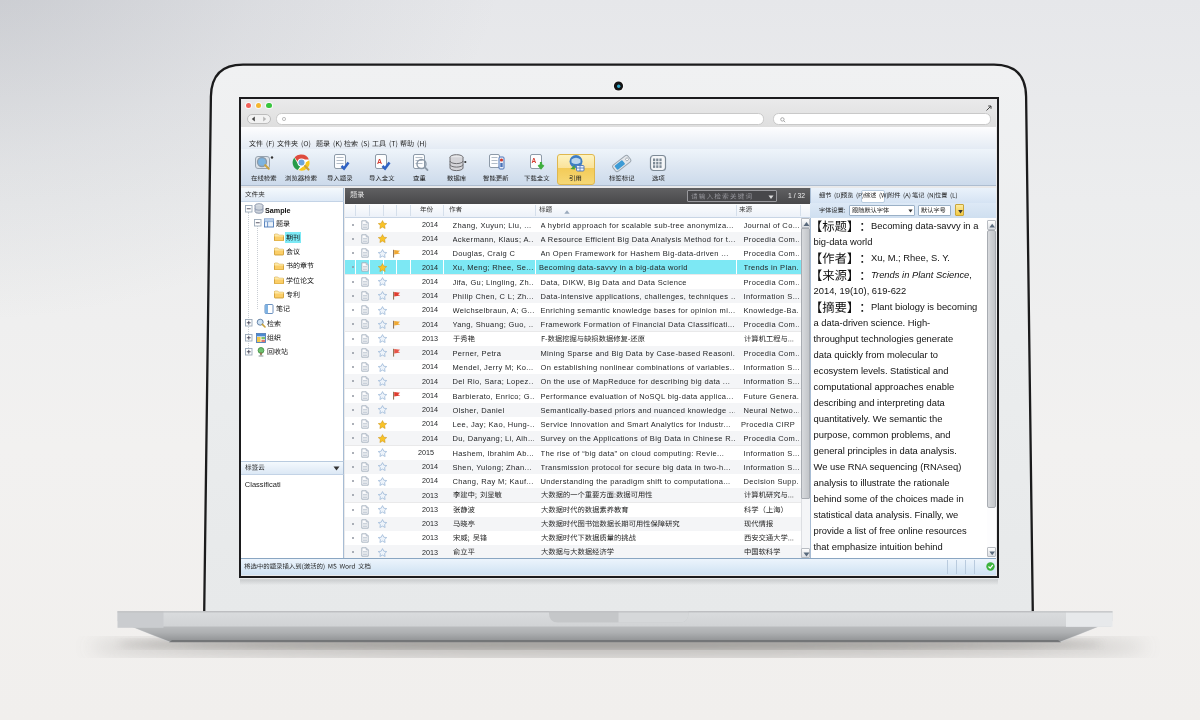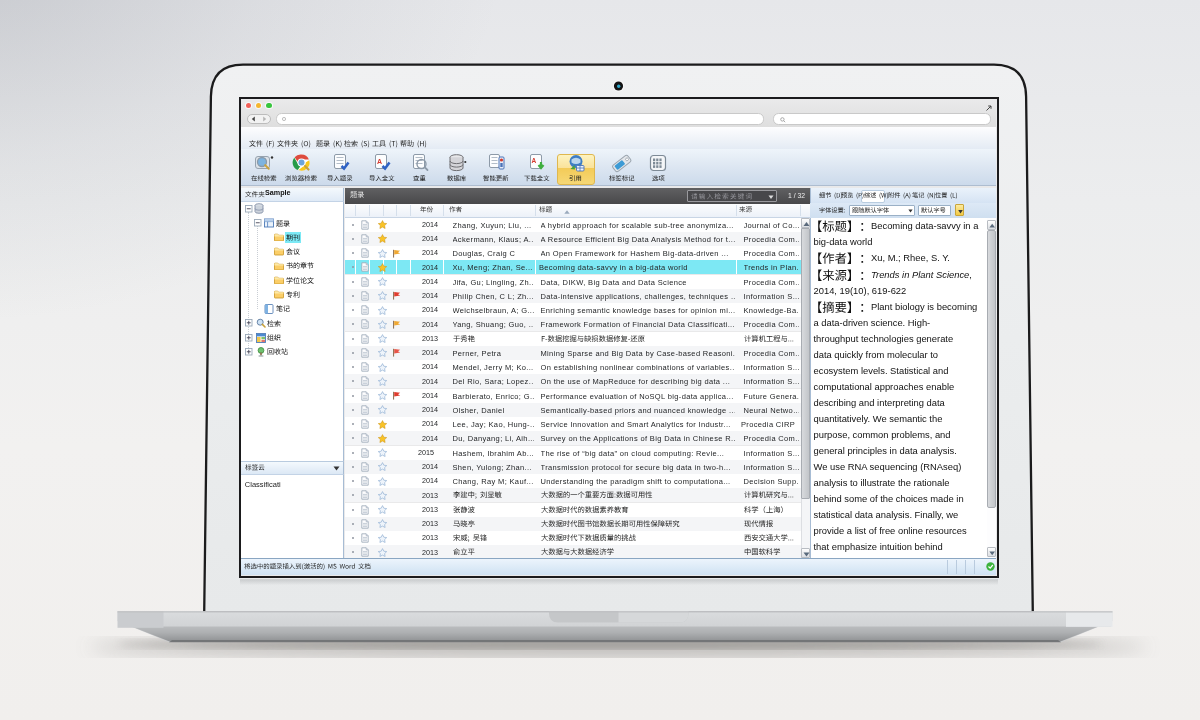--- a/index.html
+++ b/index.html
@@ -511,21 +511,21 @@
 <div style="position:absolute;line-height:0;left:16.0px;top:127.0px;width:0px;height:83px;border-left:1px dotted #c9ced4"></div>
 <div style="position:absolute;line-height:0;left:3.5px;top:106.0px;"><svg width="8" height="8">
           <rect x="0.5" y="0.5" width="6.5" height="6.5" fill="#fff" stroke="#9aa8b8" stroke-width="0.9"></rect>
           <line x1="1.8" y1="3.75" x2="5.7" y2="3.75" stroke="#445" stroke-width="0.9"></line>
         </svg></div>
 <div style="position:absolute;line-height:0;left:12.5px;top:104.3px;"><svg width="10" height="11">
           <ellipse cx="5" cy="2.4" rx="4" ry="1.7" fill="#dfe3e8" stroke="#7a87a0" stroke-width="0.8"></ellipse>
           <path d="M1,2.4 L1,8.6 A4,1.7 0 0 0 9,8.6 L9,2.4" fill="#ccd3dc" stroke="#7a87a0" stroke-width="0.8"></path>
           <path d="M1,5.5 A4,1.7 0 0 0 9,5.5" fill="none" stroke="#7a87a0" stroke-width="0.7"></path>
         </svg></div>
-<div style="position:absolute;line-height:0;left:24.0px;top:90px;">
+<div style="position:absolute;line-height:0;left:24.0px;top:108px;">
         <div style="font:bold 7.2px 'Liberation Sans',sans-serif;line-height:8px;color:#111">Sample</div>
       </div>
 <div style="position:absolute;line-height:0;left:12.5px;top:120.3px;"><svg width="8" height="8">
           <rect x="0.5" y="0.5" width="6.5" height="6.5" fill="#fff" stroke="#9aa8b8" stroke-width="0.9"></rect>
           <line x1="1.8" y1="3.75" x2="5.7" y2="3.75" stroke="#445" stroke-width="0.9"></line>
         </svg></div>
 <div style="position:absolute;line-height:0;left:23.0px;top:119.1px;"><svg width="10" height="10">
           <rect x="0.5" y="1" width="9" height="8" fill="#eaf2fb" stroke="#4d7ab8" stroke-width="0.9"></rect>
           <line x1="0.5" y1="3.6" x2="9.5" y2="3.6" stroke="#4d7ab8" stroke-width="0.8"></line>
           <line x1="3.6" y1="1" x2="3.6" y2="9" stroke="#4d7ab8" stroke-width="0.8"></line>
@@ -823,21 +823,21 @@
             <line x1="2" y1="6" x2="6" y2="6" stroke="#aeb9c6" stroke-width="0.7"></line>
             <line x1="2" y1="7.6" x2="6" y2="7.6" stroke="#aeb9c6" stroke-width="0.7"></line>
           </svg></div>
         <div style="position:absolute;line-height:0;left:136.5px;top:163.8px;"><svg width="9" height="9">
             <polygon points="4.5,0.6 5.8,3.2 8.7,3.6 6.6,5.6 7.1,8.5 4.5,7.1 1.9,8.5 2.4,5.6 0.3,3.6 3.2,3.2" fill="#f9c326" stroke="#d29a1e" stroke-width="0.6"></polygon>
           </svg></div>
         <div style="position:absolute;line-height:0;left:176.0px;top:164.7px;">
           <div style="width:21px;text-align:right;font:7.2px 'Liberation Sans',sans-serif;line-height:8.5px;color:#242628">2014</div>
         </div>
         <div style="position:absolute;line-height:0;left:211.5px;top:164.4px;">
-          <div style="width:81px;overflow:hidden;white-space:nowrap;font:7.5px 'Liberation Sans',sans-serif;letter-spacing:0.35px;line-height:9px;color:#242628;height:9.5px">Xu, Meng; Zhan, Se...</div>
+          <div style="width:81px;overflow:hidden;white-space:nowrap;font:7.5px 'Liberation Sans',sans-serif;letter-spacing:0.35px;line-height:9px;color:#242628;height:9.5px">Xu, Meng; Rhee, Se...</div>
         </div>
         <div style="position:absolute;line-height:0;left:298px;top:164.4px;">
           <div style="width:194px;overflow:hidden;white-space:nowrap;font:7.5px 'Liberation Sans',sans-serif;letter-spacing:0.35px;line-height:9px;color:#242628;height:9.5px">Becoming data-savvy in a big-data world</div>
         </div>
         <div style="position:absolute;line-height:0;left:502.5px;top:164.4px;">
           <div style="width:55px;overflow:hidden;white-space:nowrap;font:7.5px 'Liberation Sans',sans-serif;letter-spacing:0.35px;line-height:9px;color:#242628;height:9.5px">Trends in Plan...</div>
         </div>
         <div style="position:absolute;line-height:0;left:104.0px;top:175.5px;width:456px;height:14.25px;background:#ffffff"></div>
         <div style="position:absolute;line-height:0;left:111.1px;top:181.5px;width:2.2px;height:2.2px;border-radius:50%;background:#9096a0"></div>
         <div style="position:absolute;line-height:0;left:120.0px;top:177.7px;"><svg width="8" height="10">

